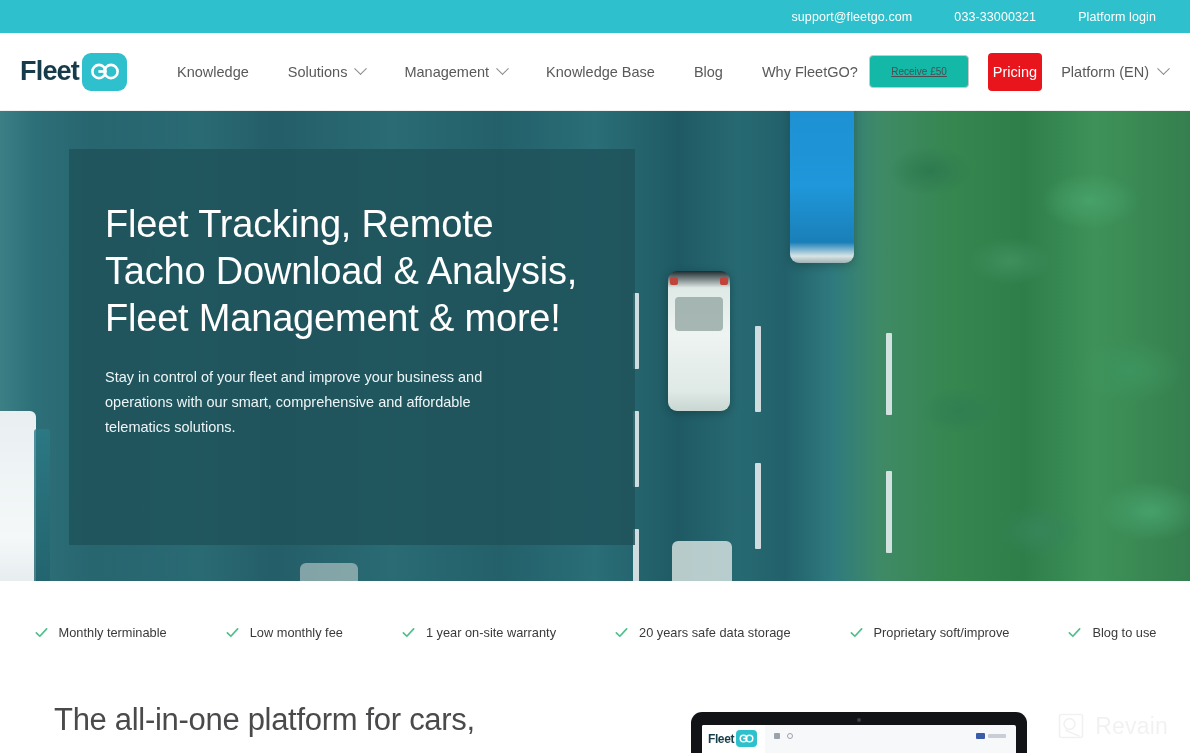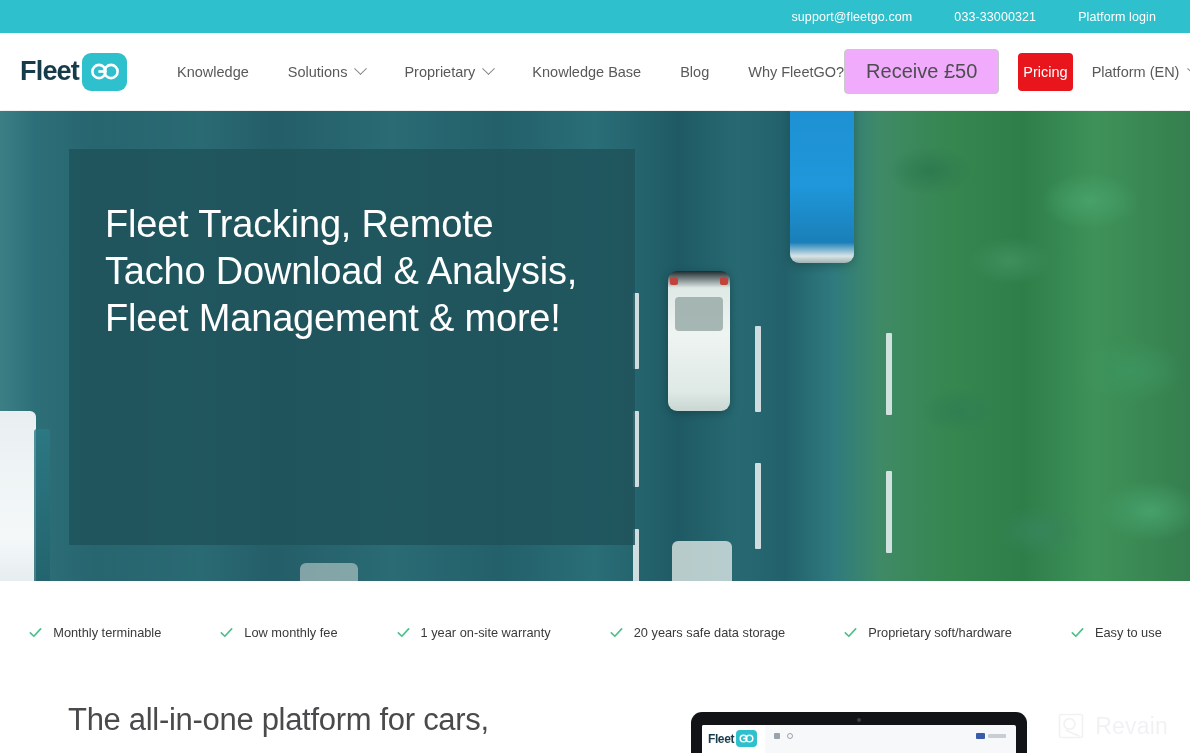--- a/index.html
+++ b/index.html
@@ -71,44 +71,45 @@
     display: flex;
     align-items: center;
     gap: 9px;
     margin-right: 39px;
     color: #59595b;
     font-size: 14.5px;
     text-decoration: none;
     white-space: nowrap;
     cursor: pointer;
   }
-  .navitem:last-of-type { margin-right: 0; }
+  .navitem:last-of-type { margin-right: 7px; }
   .chev {
     width: 9px; height: 9px;
     border-right: 1.6px solid #8a8a8c;
     border-bottom: 1.6px solid #8a8a8c;
     transform: rotate(45deg) translate(-2px,-2px);
     display: inline-block;
   }
 
   .nav-right {
     display: flex;
     align-items: center;
     gap: 19px;
   }
   .btn-outline {
     border: 1px solid #c9c9c9;
     border-radius: 4px;
-    background: #f0abfc;
+    background: #14b8a6;
     color: #4d4d4f;
-    font-size: 20px;
+    font-size: 10px;
     padding: 10px 21px;
     white-space: nowrap;
     cursor: pointer;
     font-family: inherit;
+    text-decoration: underline;
   }
   .btn-red {
     border: none;
     border-radius: 4px;
     background: #e8151d;
     color: #ffffff;
     font-size: 14.5px;
     padding: 11px 5px;
     white-space: nowrap;
     cursor: pointer;
@@ -216,21 +217,21 @@
   .usp-item span.lbl {
     color: #3a3a3c;
     font-size: 12.8px;
   }
   .tick { width: 15px; height: 15px; flex: none; display:block; }
 
   
   .lower {
     position: relative;
     height: 69px;
-    padding: 0 20px;
+    padding: 0 6px;
     display: flex;
     align-items: flex-start;
   }
   .lower-h2 {
     color: #4a4a4c;
     font-size: 31px;
     line-height: 40px;
     font-weight: 400;
     letter-spacing: -0.3px;
     margin-left: 48px;
@@ -320,21 +321,21 @@
 
   <div class="navlinks">
     <a href="#" class="navitem">
       <span>Knowledge</span>
     </a>
     <a href="#" class="navitem">
       <span>Solutions</span>
       <i class="chev"></i>
     </a>
     <a href="#" class="navitem">
-      <span>Proprietary</span>
+      <span>Management</span>
       <i class="chev"></i>
     </a>
     <a href="#" class="navitem">
       <span>Knowledge Base</span>
     </a>
     <a href="#" class="navitem">
       <span>Blog</span>
     </a>
     <a href="#" class="navitem">
       <span>Why FleetGO?</span>
@@ -374,20 +375,23 @@
     <div class="veh" style="left:34px;top:318px;width:16px;height:180px;background:linear-gradient(180deg,#2b7a86,#1f5e68);border-radius:3px;opacity:.8;"></div>
 
     <div class="veh" style="left:300px;top:452px;width:58px;height:26px;background:#cfdad8;opacity:.55;border-radius:6px;"></div>
     <div class="veh" style="left:672px;top:430px;width:60px;height:48px;background:#dde7e5;opacity:.8;border-radius:6px;"></div>
   </div>
 
   <div class="hero-overlay">
     <h1 class="hero-h1">Fleet Tracking, Remote
 Tacho Download &amp; Analysis,
 Fleet Management &amp; more!</h1>
+    <p class="hero-sub">Stay in control of your fleet and improve your business and
+operations with our smart, comprehensive and affordable
+telematics solutions.</p>
   </div>
 </div>
 
 <div class="usp">
   <div class="usp-item">
     <svg class="tick" viewBox="0 0 16 16">
         <path d="M2.5 8.4 L6.2 12 L13.5 4.2" fill="none" stroke="#4fbf8b" stroke-width="1.8" stroke-linecap="round" stroke-linejoin="round"></path>
       </svg>
     <span class="lbl">Monthly terminable</span>
   </div>
@@ -406,27 +410,27 @@
   <div class="usp-item">
     <svg class="tick" viewBox="0 0 16 16">
         <path d="M2.5 8.4 L6.2 12 L13.5 4.2" fill="none" stroke="#4fbf8b" stroke-width="1.8" stroke-linecap="round" stroke-linejoin="round"></path>
       </svg>
     <span class="lbl">20 years safe data storage</span>
   </div>
   <div class="usp-item">
     <svg class="tick" viewBox="0 0 16 16">
         <path d="M2.5 8.4 L6.2 12 L13.5 4.2" fill="none" stroke="#4fbf8b" stroke-width="1.8" stroke-linecap="round" stroke-linejoin="round"></path>
       </svg>
-    <span class="lbl">Proprietary soft/hardware</span>
-  </div>
-  <div class="usp-item">
-    <svg class="tick" viewBox="0 0 16 16">
-        <path d="M2.5 8.4 L6.2 12 L13.5 4.2" fill="none" stroke="#4fbf8b" stroke-width="1.8" stroke-linecap="round" stroke-linejoin="round"></path>
-      </svg>
-    <span class="lbl">Easy to use</span>
+    <span class="lbl">Proprietary soft/improve</span>
+  </div>
+  <div class="usp-item">
+    <svg class="tick" viewBox="0 0 16 16">
+        <path d="M2.5 8.4 L6.2 12 L13.5 4.2" fill="none" stroke="#4fbf8b" stroke-width="1.8" stroke-linecap="round" stroke-linejoin="round"></path>
+      </svg>
+    <span class="lbl">Blog to use</span>
   </div>
 </div>
 
 <div class="lower">
   <h2 class="lower-h2">The all-in-one platform for cars,</h2>
 </div>
 
 <div class="tablet">
   <i class="tablet-dot"></i>
   <div class="tablet-screen">

